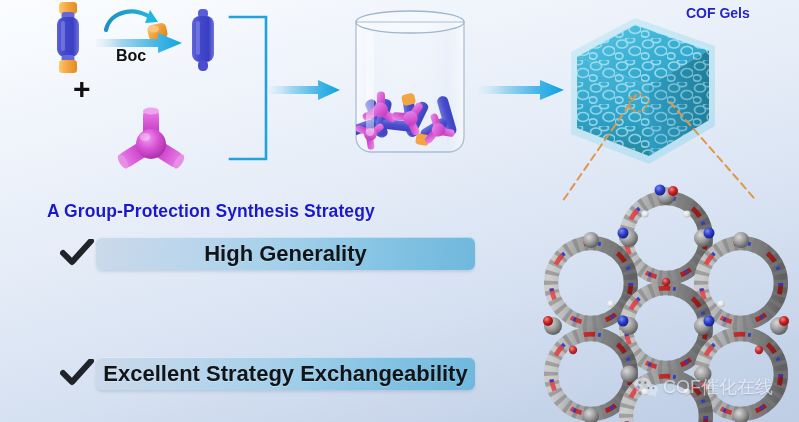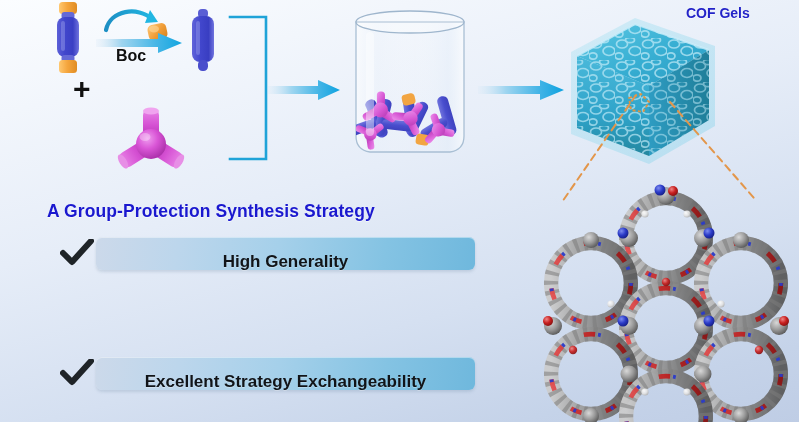--- a/index.html
+++ b/index.html
@@ -58,23 +58,23 @@
   .feature-check{
     position:absolute;left:0;top:2px;width:34px;height:29px;
   }
   .feature-bar{
     position:absolute;left:36px;top:0;width:379px;height:33px;
     border-radius:6px;
     background:linear-gradient(100deg,#ccd9ea 0%,#bcd6ec 22%,#a5d0ea 48%,#84c3e3 76%,#6fb8dd 100%);
     box-shadow:0 2px 3px rgba(90,120,150,.20), inset 0 1px 0 rgba(255,255,255,.45);
   }
   .feature-text{
-    position:absolute;left:36px;top:8px;width:379px;height:33px;
+    position:absolute;left:36px;top:0;width:379px;height:33px;
     display:flex;align-items:center;justify-content:center;
-    font-size:17px;font-weight:bold;color:#111418;
+    font-size:22px;font-weight:bold;color:#111418;
     white-space:nowrap;
     text-shadow:0 1px 0 rgba(255,255,255,.28);
   }
 
   
   #watermark{
     left:633px; top:375px;
     display:flex;align-items:center;gap:4px;
     opacity:.62;
   }
@@ -547,14 +547,27 @@
 
 
   <div class="feature-row" style="top:357px;">
     <svg class="feature-check" viewBox="0 0 34 29">
       <path d="M3 14 L12 23 L31 2" stroke="#1f2428" stroke-width="6" fill="none" stroke-linecap="round" stroke-linejoin="round"></path>
     </svg>
     <div class="feature-bar"></div>
     <div class="feature-text">Excellent Strategy Exchangeability</div>
   </div>
 
+  <div class="abs nosel" id="watermark">
+    <svg width="26" height="22" viewBox="0 0 26 22">
+      <ellipse cx="9.5" cy="8.5" rx="8.5" ry="7" fill="#f2f5fa" opacity=".85"></ellipse>
+      <path d="M3.5 14 L3 18 L7 15.6 Z" fill="#f2f5fa" opacity=".85"></path>
+      <circle cx="6.6" cy="6.6" r="1.3" fill="#5a6a80"></circle>
+      <circle cx="12.4" cy="6.6" r="1.3" fill="#5a6a80"></circle>
+      <ellipse cx="18" cy="13.5" rx="7" ry="5.8" fill="#e8edf5" opacity=".85"></ellipse>
+      <path d="M22.5 17.6 L23.2 21 L19.6 19 Z" fill="#e8edf5" opacity=".85"></path>
+      <circle cx="15.6" cy="12.2" r="1.1" fill="#5a6a80"></circle>
+      <circle cx="20.4" cy="12.2" r="1.1" fill="#5a6a80"></circle>
+    </svg>
+    <span class="wm-text">COF催化在线</span>
+  </div>
 
 </div>
 
 </body></html>

